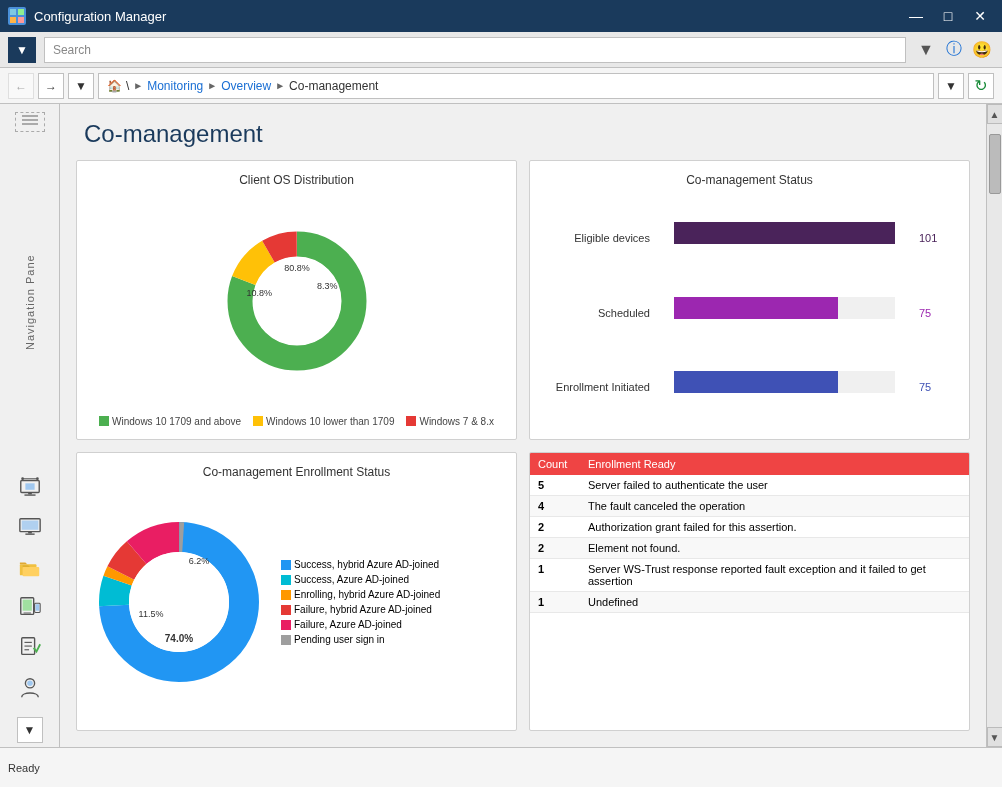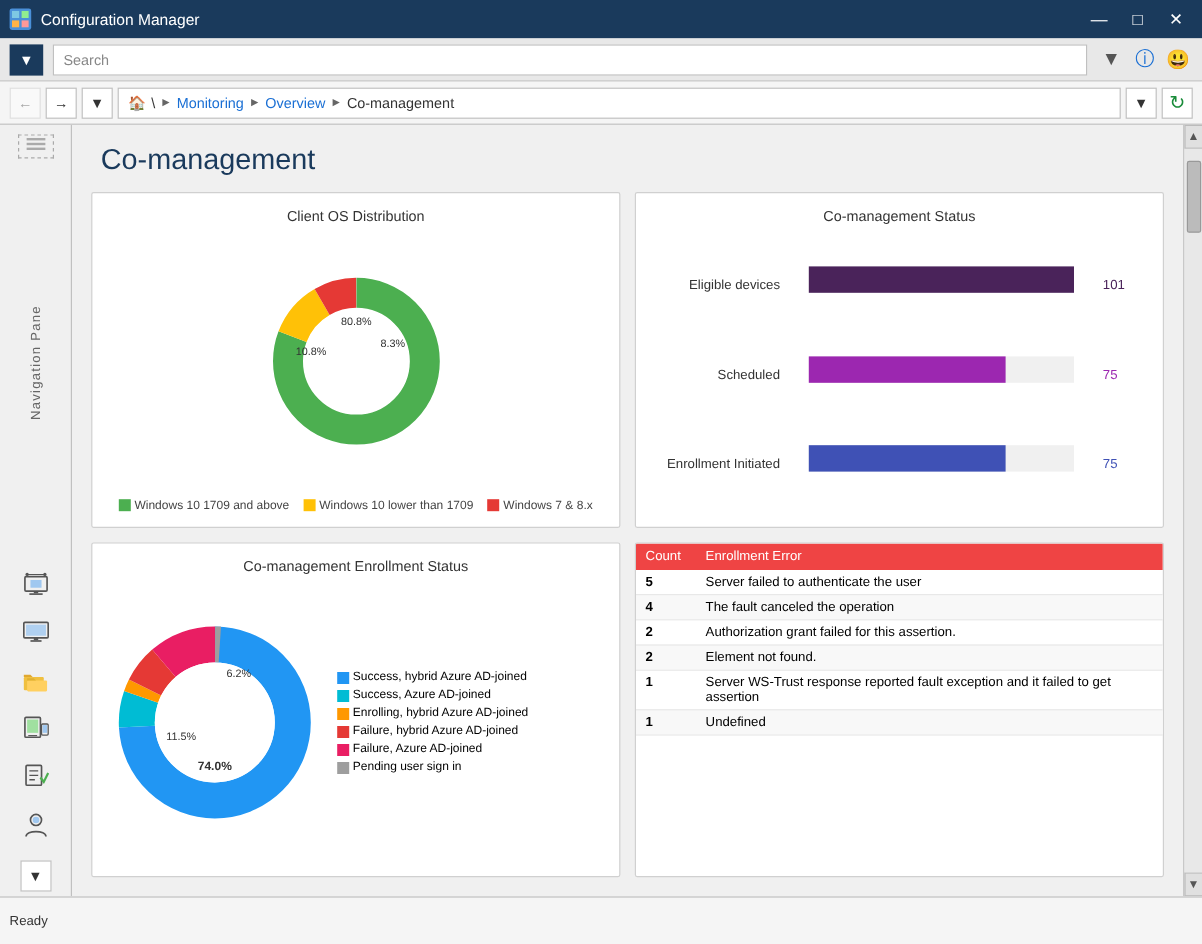--- a/index.html
+++ b/index.html
@@ -326,21 +326,21 @@
               </div>
           </div>
         </div>
       </div>
 
       <div class="card" style="padding:0; overflow:auto;">
         <table class="error-table">
           <thead>
             <tr>
               <th class="count-col">Count</th>
-              <th>Enrollment Error</th>
+              <th>Enrollment Ready</th>
             </tr>
           </thead>
           <tbody id="error-table-body">
               <tr>
                 <td class="count-col">5</td>
                 <td>Server failed to authenticate the user</td>
               </tr>
               <tr>
                 <td class="count-col">4</td>
                 <td>The fault canceled the operation</td>

